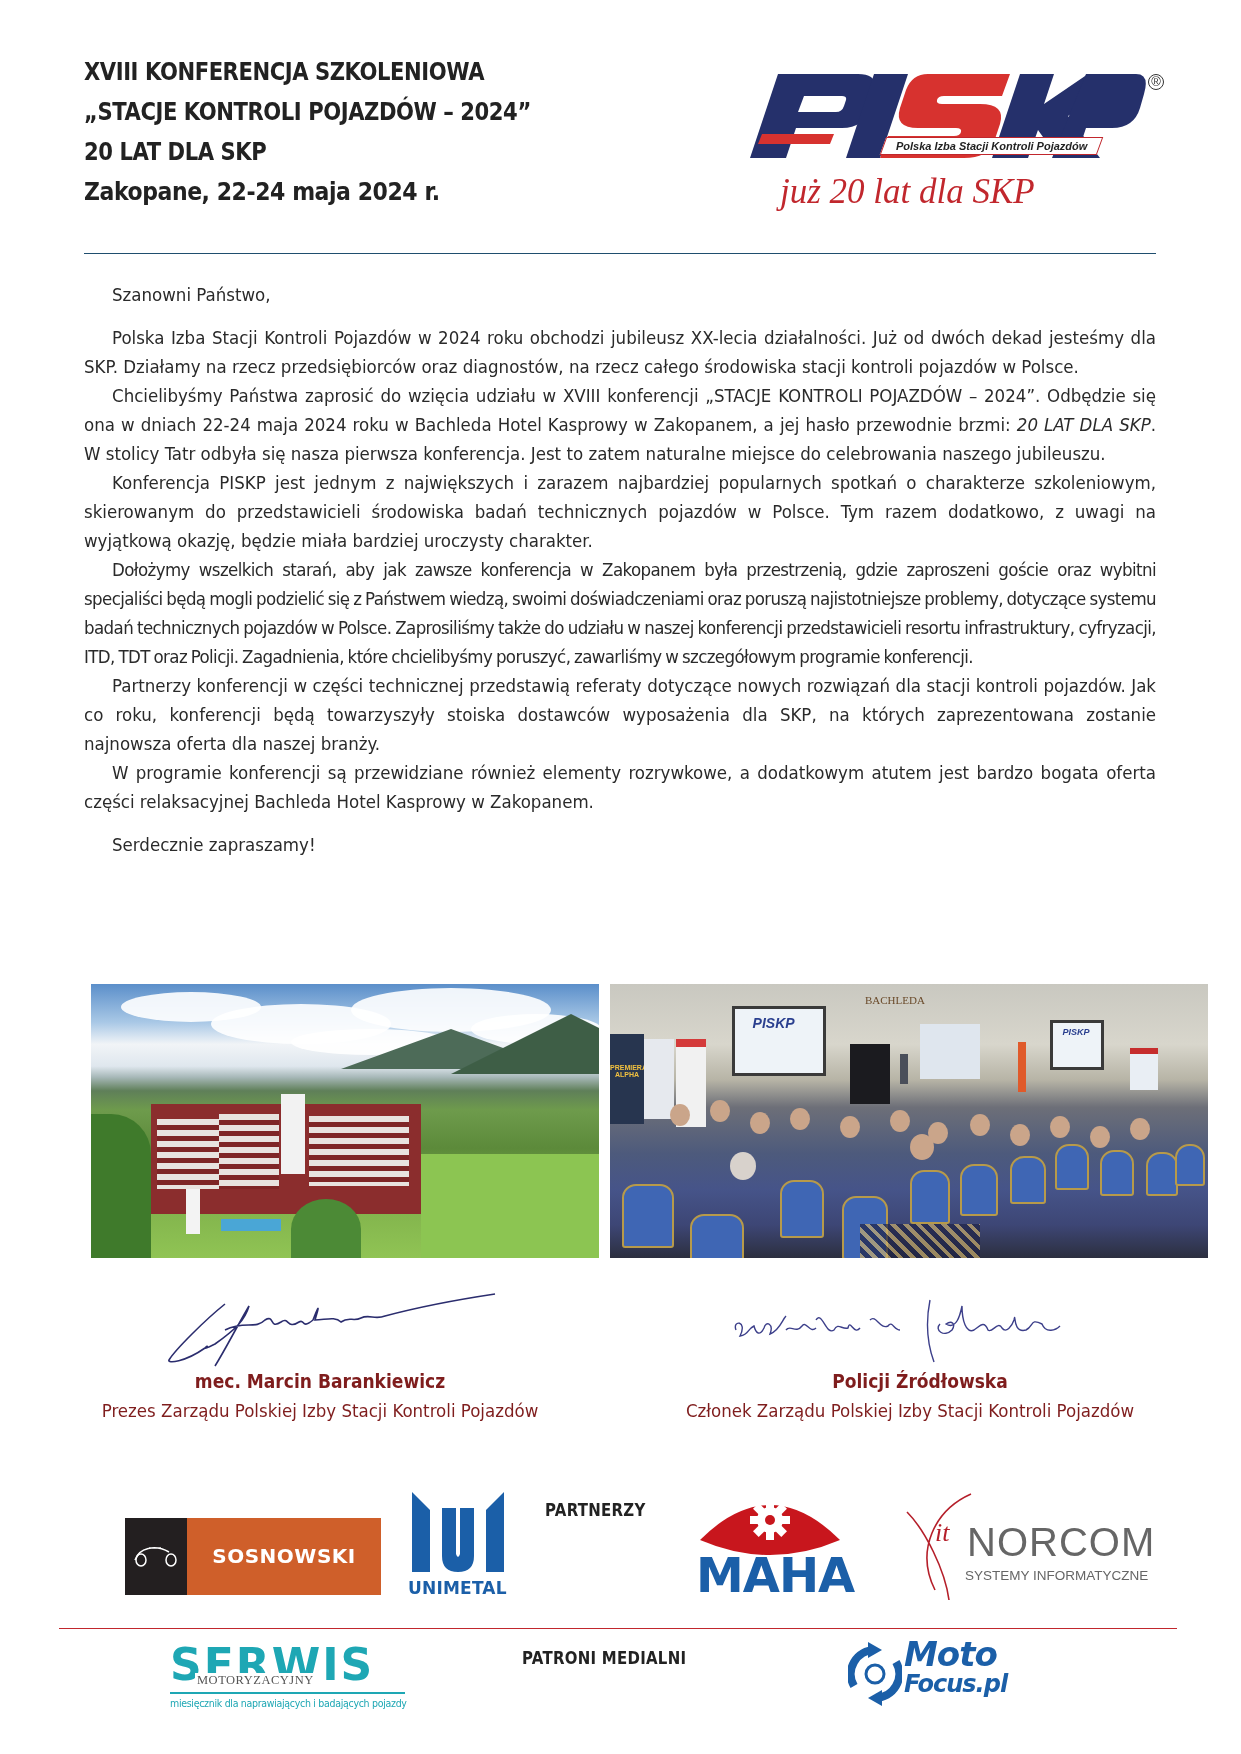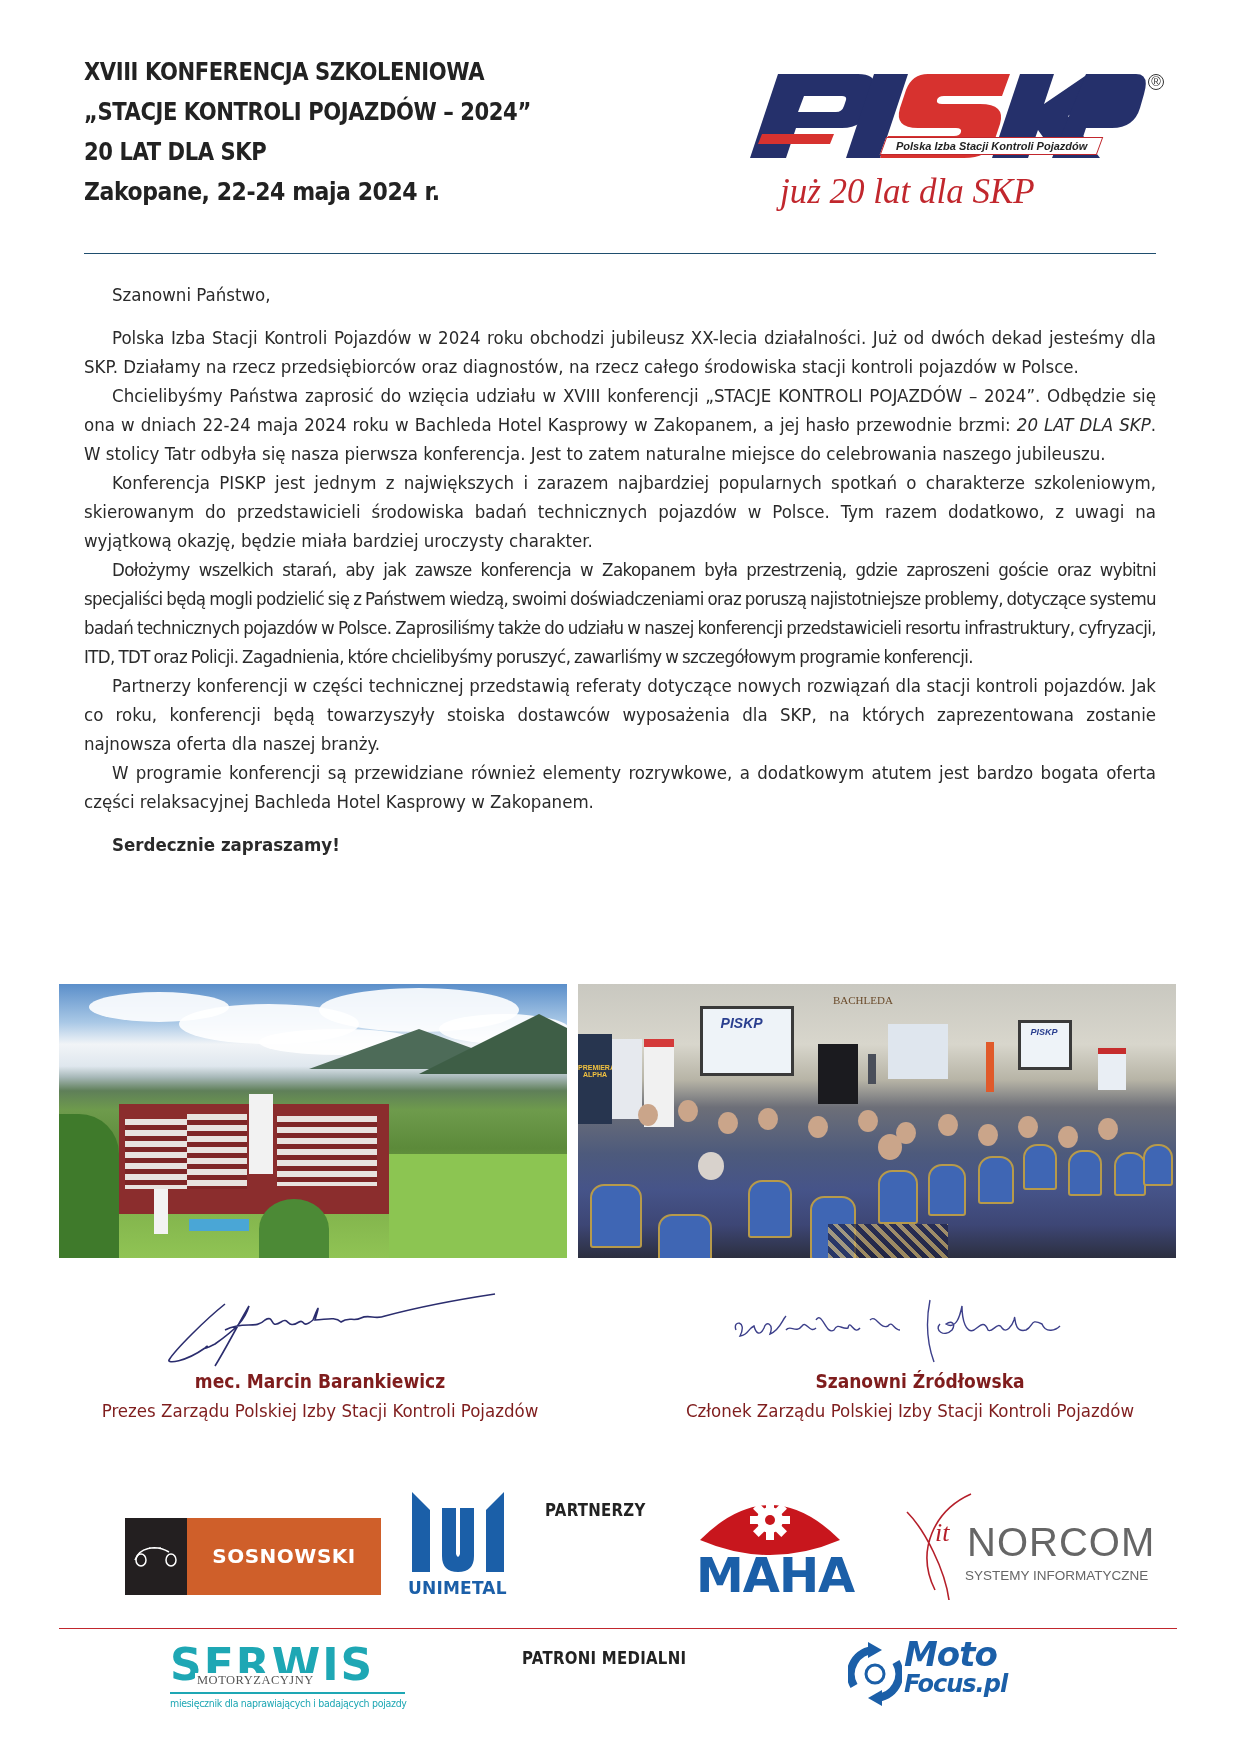--- a/index.html
+++ b/index.html
@@ -17,25 +17,25 @@
        font-size: 35px; color: #c1272d; white-space: nowrap; }
   .logo .subname { position: absolute; left: 135px; top: 65px; width: 215px; height: 16px; background: #fff; border: 1px solid #c1272d;
        transform: skewX(-20deg); font-size: 11px; font-style: italic; font-weight: bold; color: #222; text-align: center; line-height: 16px; white-space: nowrap; }
 
   .hr-top { position: absolute; left: 84px; top: 253px; width: 1072px; height: 1px; background: #1f4e6e; }
 
   .letter { position: absolute; left: 84px; top: 280px; width: 1072px;
      font-family: "DejaVu Sans Condensed", "DejaVu Sans", sans-serif; font-size: 18.5px; line-height: 29px; color: #2a2a2a; }
   .letter p { margin: 0; text-align: justify; text-indent: 28px; }
   .letter .salutation { margin-bottom: 14px; }
-  .letter .closing { margin-top: 14px; font-weight: bold; }
+  .letter .closing { margin-top: 14px; }
   .letter .ital { font-style: italic; }
   .letter .cond { letter-spacing: -0.6px; word-spacing: -1px; }
 
-  .photo { position: absolute; top: 984px; height: 274px; overflow: hidden; }
+  .photo { position: absolute; top: 984px; height: 274px; overflow: hidden; margin-left: 32px; }
   .photo-hotel { left: 59px; width: 508px;
      background: linear-gradient(180deg, #5b8fca 0%, #a9c8e6 14%, #f1f4f7 22%, #dfe7ee 30%, #a7b8b8 34%, #5f7f59 39%, #6e9b4c 46%, #5c8a3a 60%, #7fb04b 78%, #90c454 100%); }
   .photo-conf { left: 578px; width: 598px;
      background: linear-gradient(180deg, #c9c8c0 0%, #d8d6cc 22%, #b7b4a6 35%, #6d6f78 45%, #4d5a7c 62%, #465489 75%, #3d4675 88%, #2c2f3f 100%); }
   .cloud { position: absolute; background: #fff; border-radius: 50%; opacity: 0.9; }
   .hotel-wing { position: absolute; background: #8b2d2d; }
   .hotel-win { position: absolute; background: repeating-linear-gradient(180deg, #e8e3df 0 6px, #7e2626 6px 11px); }
   .hotel-tower { position: absolute; background: #f2f2f2; }
   .mtn { position: absolute; width: 0; height: 0; border-style: solid; border-color: transparent; }
   .screen { position: absolute; background: #eef3f8; border: 3px solid #3a3a3a; }
@@ -187,21 +187,21 @@
 
 <svg class="sig" style="left:165px;top:1290px" width="340" height="80" viewBox="0 0 340 80">
   <path d="M60 14 C40 30 10 60 4 70 C2 74 20 72 40 58 C48 52 30 64 50 54 C70 40 80 30 84 16 C70 40 60 60 50 76 M60 40 C80 30 90 40 100 30 C110 24 104 40 116 32 C124 26 122 40 134 32 C140 28 136 40 148 30 C152 20 156 10 150 30 C160 30 170 26 176 32 C184 26 188 32 196 28 C204 24 210 30 220 26 C250 18 290 10 330 4" fill="none" stroke="#2b2d6e" stroke-width="1.6"></path>
 </svg>
 <svg class="sig" style="left:730px;top:1290px" width="380" height="80" viewBox="0 0 380 80">
   <path d="M6 40 C2 30 18 30 10 46 C20 44 16 40 24 36 C26 44 30 46 34 38 C36 30 44 34 40 44 C50 40 52 30 56 26 M56 40 C60 34 66 44 72 36 C76 30 80 44 86 38 M86 30 C92 20 96 46 104 40 C108 32 112 40 118 38 C120 28 124 46 130 38 M140 30 C146 24 150 40 158 36 C162 30 164 40 170 40 M200 10 C196 30 196 50 204 72 M210 34 C204 40 214 48 222 40 C226 34 222 30 216 34 C226 40 230 26 232 16 C232 30 236 44 244 40 C250 36 254 30 258 40 C262 44 268 30 272 38 C276 44 282 36 284 30 C286 20 282 44 296 40 C304 36 300 28 312 34 C316 44 326 40 330 36" fill="none" stroke="#3c3f8a" stroke-width="1.4"></path>
 </svg>
 
 <div class="signame" style="left:90px;top:1370px;width:460px">mec. Marcin Barankiewicz</div>
 <div class="sigrole" style="left:50px;top:1400px;width:540px">Prezes Zarządu Polskiej Izby Stacji Kontroli Pojazdów</div>
-<div class="signame" style="left:690px;top:1370px;width:460px">Szanowni Źródłowska</div>
+<div class="signame" style="left:690px;top:1370px;width:460px">Policji Źródłowska</div>
 <div class="sigrole" style="left:640px;top:1400px;width:540px">Członek Zarządu Polskiej Izby Stacji Kontroli Pojazdów</div>
 
 <div class="section-label" style="left:545px;top:1500px">PARTNERZY</div>
 
 <div class="sosnowski">
   <div class="blk">
     <svg width="62" height="77" viewBox="0 0 62 77">
         <ellipse cx="16" cy="42" rx="5" ry="6" fill="none" stroke="#fff" stroke-width="1.5"></ellipse>
         <ellipse cx="46" cy="42" rx="5" ry="6" fill="none" stroke="#fff" stroke-width="1.5"></ellipse>
         <path d="M10 42 C14 30 30 26 44 34 M24 30 H36" fill="none" stroke="#fff" stroke-width="1.5"></path>

